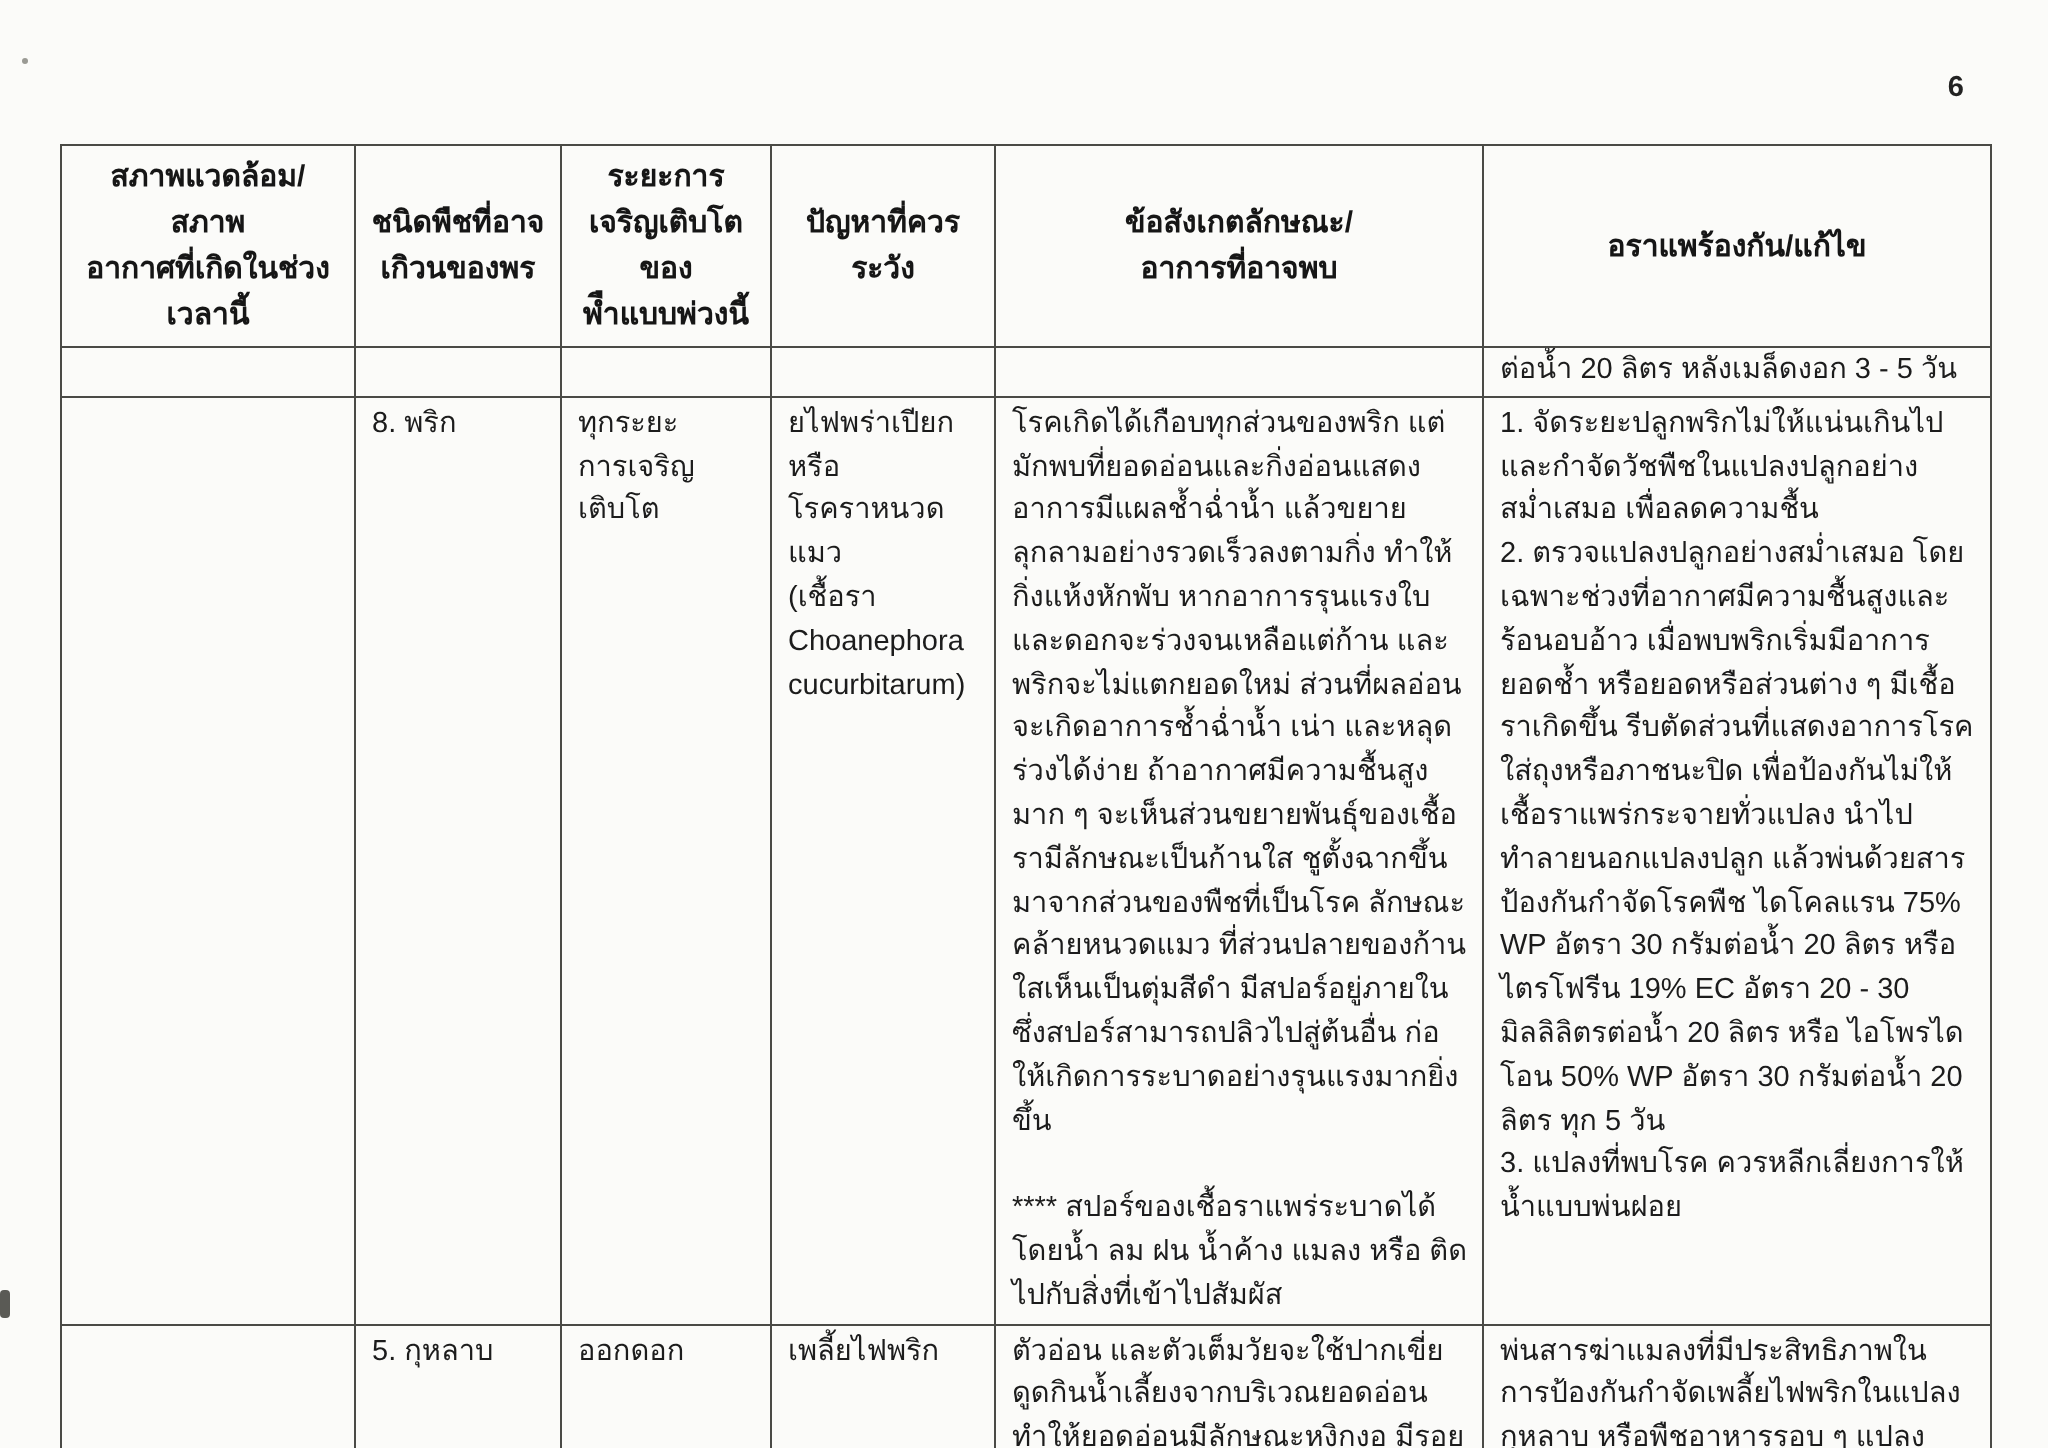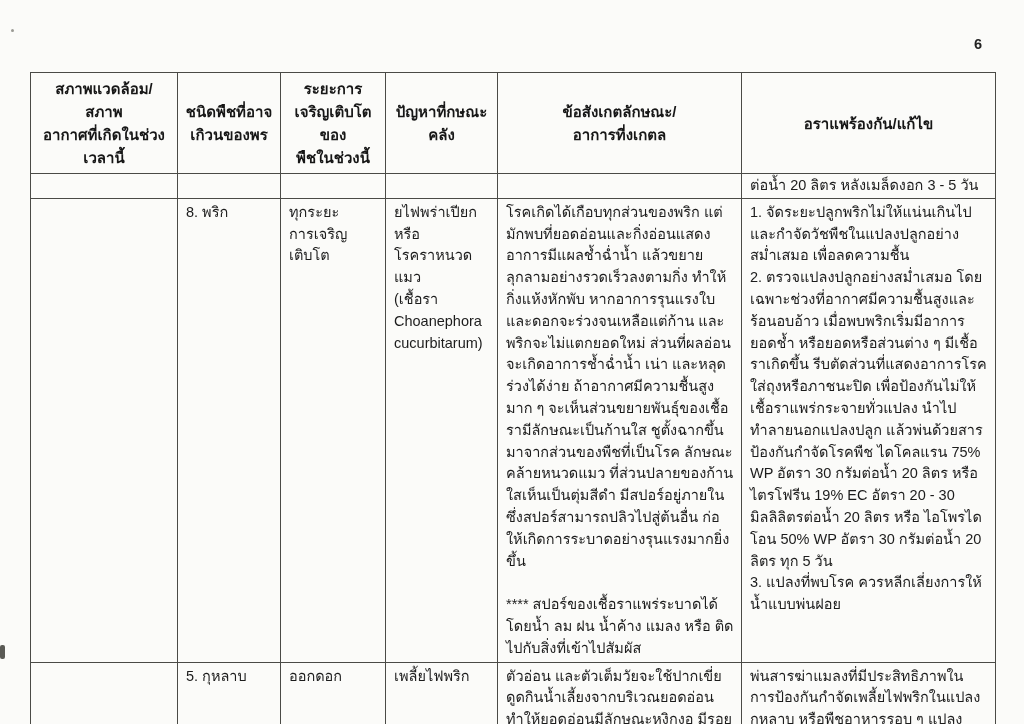--- a/index.html
+++ b/index.html
@@ -82,24 +82,24 @@
       <col style="width:254px">
     </colgroup>
     <thead>
       <tr class="header-row">
         <th>สภาพแวดล้อม/สภาพ
 อากาศที่เกิดในช่วงเวลานี้</th>
         <th>ชนิดพืชที่อาจ
 เกิวนของพร</th>
         <th>ระยะการ
 เจริญเติบโตของ
-พืชในช่วงนี้</th>
-        <th>ปัญหาที่กษณะคลัง</th>
+พืำแบบพ่วงนี้</th>
+        <th>ปัญหาที่ควรระวัง</th>
         <th>ข้อสังเกตลักษณะ/
-อาการที่งเกตล</th>
+อาการที่อาจพบ</th>
         <th>อราแพร้องกัน/แก้ไข</th>
       </tr>
     </thead>
     <tbody>
       <tr class="carryover-row">
         <td></td>
         <td></td>
         <td></td>
         <td></td>
         <td></td>

